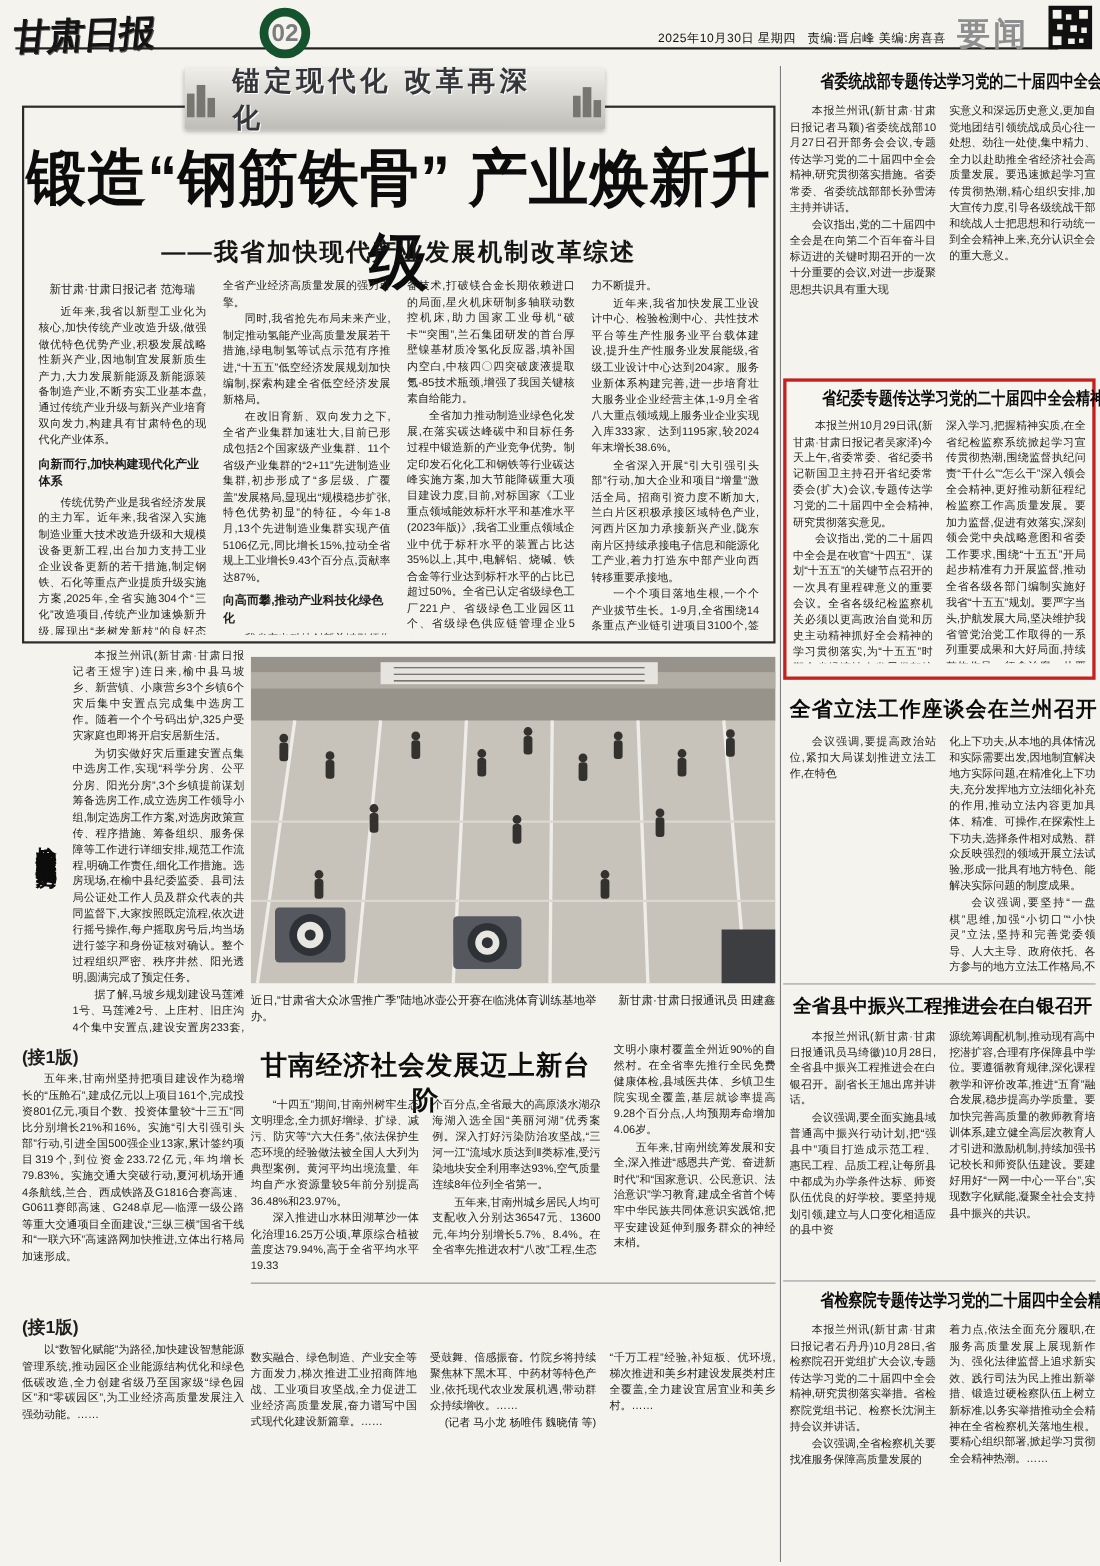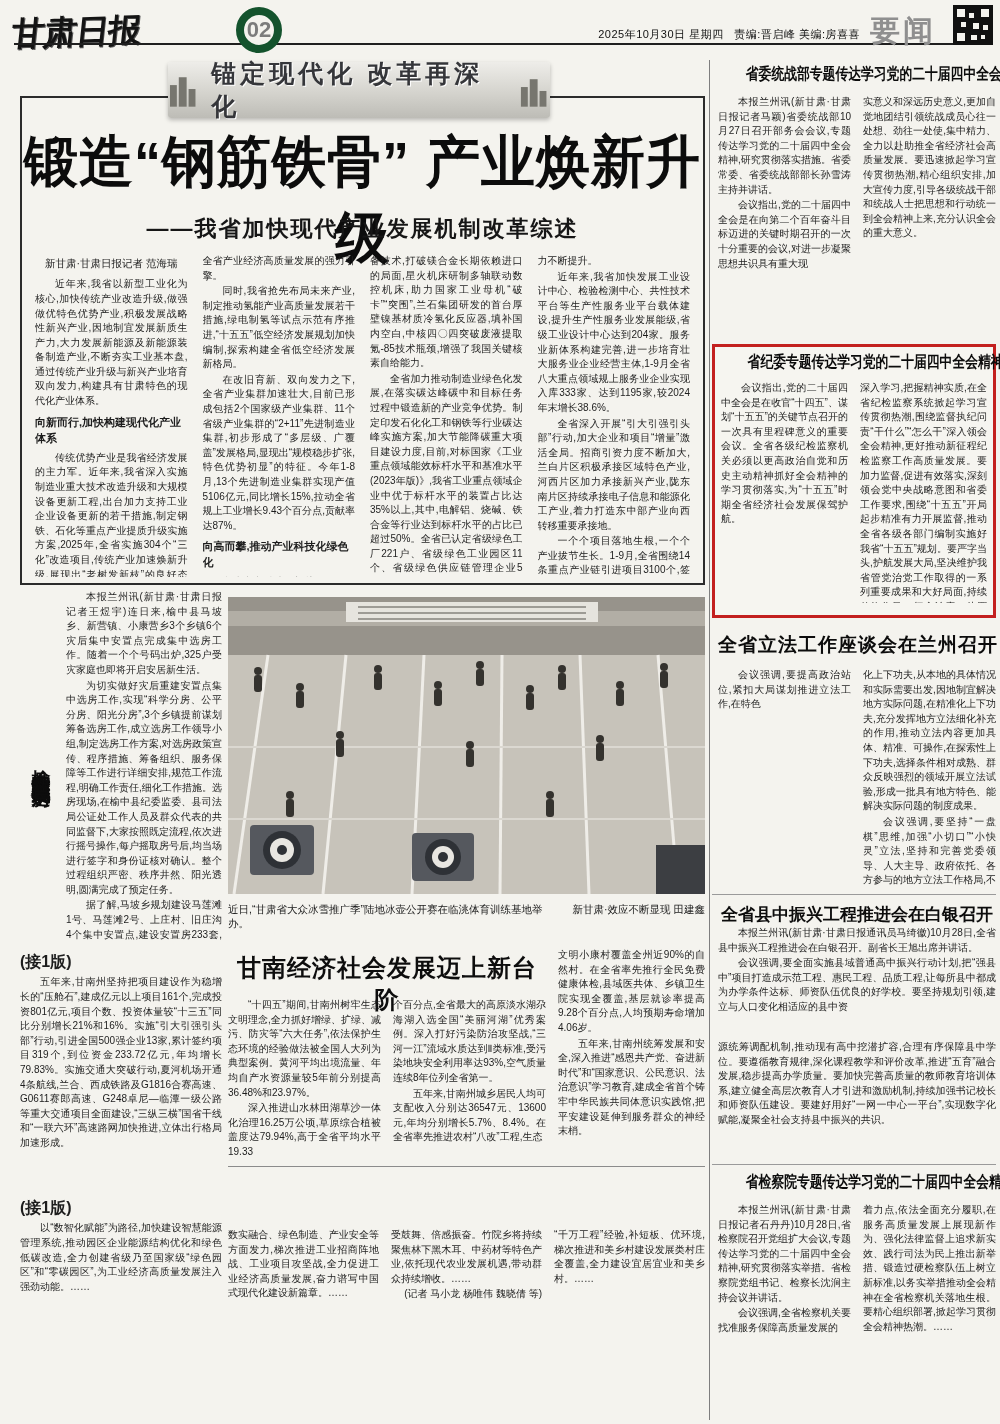--- a/index.html
+++ b/index.html
@@ -228,21 +228,21 @@
     <circle cx="372" cy="142" r="4"></circle>
       <rect x="368" y="146" width="8" height="18" rx="3"></rect>
     <circle cx="62" cy="198" r="4"></circle>
       <rect x="58" y="202" width="8" height="18" rx="3"></rect>
     <circle cx="322" cy="198" r="4"></circle>
       <rect x="318" y="202" width="8" height="18" rx="3"></rect>
   </g>
 </svg>
 <div class="abs caption-row">
   <span class="caption-text">近日,“甘肃省大众冰雪推广季”陆地冰壶公开赛在临洮体育训练基地举办。</span>
-  <span class="caption-credit">新甘肃·效应不断显现 田建鑫</span>
+  <span class="caption-credit">新甘肃·甘肃日报通讯员 田建鑫</span>
 </div>
 
 <div class="abs v-headline">榆中县灾后重建集中安置点完成集中选房</div>
 <div class="abs yz-body col-text">
     <p class="para">本报兰州讯(新甘肃·甘肃日报记者王煜宇)连日来,榆中县马坡乡、新营镇、小康营乡3个乡镇6个灾后集中安置点完成集中选房工作。随着一个个号码出炉,325户受灾家庭也即将开启安居新生活。</p>
     <p class="para">为切实做好灾后重建安置点集中选房工作,实现“科学分房、公平分房、阳光分房”,3个乡镇提前谋划筹备选房工作,成立选房工作领导小组,制定选房工作方案,对选房政策宣传、程序措施、筹备组织、服务保障等工作进行详细安排,规范工作流程,明确工作责任,细化工作措施。选房现场,在榆中县纪委监委、县司法局公证处工作人员及群众代表的共同监督下,大家按照既定流程,依次进行摇号操作,每户摇取房号后,均当场进行签字和身份证核对确认。整个过程组织严密、秩序井然、阳光透明,圆满完成了预定任务。</p>
     <p class="para">据了解,马坡乡规划建设马莲滩1号、马莲滩2号、上庄村、旧庄沟4个集中安置点,建设安置房233套,经过近2个月的时间,安置房主体已完工,新营</p>
   </div>
 
 <div class="abs cont1 col-text">
@@ -305,20 +305,21 @@
     <div class="col">
         <p class="para ni">实意义和深远历史意义,更加自觉地团结引领统战成员心往一处想、劲往一处使,集中精力、全力以赴助推全省经济社会高质量发展。要迅速掀起学习宣传贯彻热潮,精心组织安排,加大宣传力度,引导各级统战干部和统战人士把思想和行动统一到全会精神上来,充分认识全会的重大意义。</p>
       </div>
   </div>
 </div>
 
 <div class="abs hl-box" style="border-color: rgb(195, 32, 31);">
   <span class="rh rh-sm">省纪委专题传达学习党的二十届四中全会精神</span>
   <div class="r-cols col-text" style="margin-top:8px;height:222px;">
     <div class="col">
+        <p class="para">本报兰州10月29日讯(新甘肃·甘肃日报记者吴家泽)今天上午,省委常委、省纪委书记靳国卫主持召开省纪委常委会(扩大)会议,专题传达学习党的二十届四中全会精神,研究贯彻落实意见。</p>
         <p class="para">会议指出,党的二十届四中全会是在收官“十四五”、谋划“十五五”的关键节点召开的一次具有里程碑意义的重要会议。全省各级纪检监察机关必须以更高政治自觉和历史主动精神抓好全会精神的学习贯彻落实,为“十五五”时期全省经济社会发展保驾护航。</p>
       </div>
     <div class="col">
         <p class="para ni">深入学习,把握精神实质,在全省纪检监察系统掀起学习宣传贯彻热潮,围绕监督执纪问责“干什么”“怎么干”深入领会全会精神,更好推动新征程纪检监察工作高质量发展。要加力监督,促进有效落实,深刻领会党中央战略意图和省委工作要求,围绕“十五五”开局起步精准有力开展监督,推动全省各级各部门编制实施好我省“十五五”规划。要严字当头,护航发展大局,坚决维护我省管党治党工作取得的一系列重要成果和大好局面,持续整饬作风、惩贪治腐、从严执纪、深化治理,让群众可感可及。要主动担当,狠抓工作落实,强化调度推进,统筹抓好全年任务圆满收官和明年工作谋划。</p>
       </div>
   </div>
 </div>
 
 <div class="abs r-art" style="top:632px;height:256px;">
   <span class="rh rh-lg">全省立法工作座谈会在兰州召开</span>
@@ -330,21 +331,21 @@
         <p class="para ni">化上下功夫,从本地的具体情况和实际需要出发,因地制宜解决地方实际问题,在精准化上下功夫,充分发挥地方立法细化补充的作用,推动立法内容更加具体、精准、可操作,在探索性上下功夫,选择条件相对成熟、群众反映强烈的领域开展立法试验,形成一批具有地方特色、能解决实际问题的制度成果。</p>
         <p class="para">会议强调,要坚持“一盘棋”思维,加强“小切口”“小快灵”立法,坚持和完善党委领导、人大主导、政府依托、各方参与的地方立法工作格局,不断提高地方立法工作质量和水平。</p>
       </div>
   </div>
 </div>
 
 <div class="abs r-sep" style="top:894px;"></div>
 
 <div class="abs r-art" style="top:903px;height:254px;">
   <span class="rh rh-md">全省县中振兴工程推进会在白银召开</span>
-  <div class="r-cols col-text" style="height:216px;flex-direction:column;">
+  <div class="r-cols col-text" style="margin-top:10px;height:216px;">
     <div class="col">
         <p class="para">本报兰州讯(新甘肃·甘肃日报通讯员马绮徽)10月28日,全省县中振兴工程推进会在白银召开。副省长王旭出席并讲话。</p>
         <p class="para">会议强调,要全面实施县域普通高中振兴行动计划,把“强县中”项目打造成示范工程、惠民工程、品质工程,让每所县中都成为办学条件达标、师资队伍优良的好学校。要坚持规划引领,建立与人口变化相适应的县中资</p>
       </div>
     <div class="col">
         <p class="para ni">源统筹调配机制,推动现有高中挖潜扩容,合理有序保障县中学位。要遵循教育规律,深化课程教学和评价改革,推进“五育”融合发展,稳步提高办学质量。要加快完善高质量的教师教育培训体系,建立健全高层次教育人才引进和激励机制,持续加强书记校长和师资队伍建设。要建好用好“一网一中心一平台”,实现数字化赋能,凝聚全社会支持县中振兴的共识。</p>
       </div>
   </div>
 </div>
 

